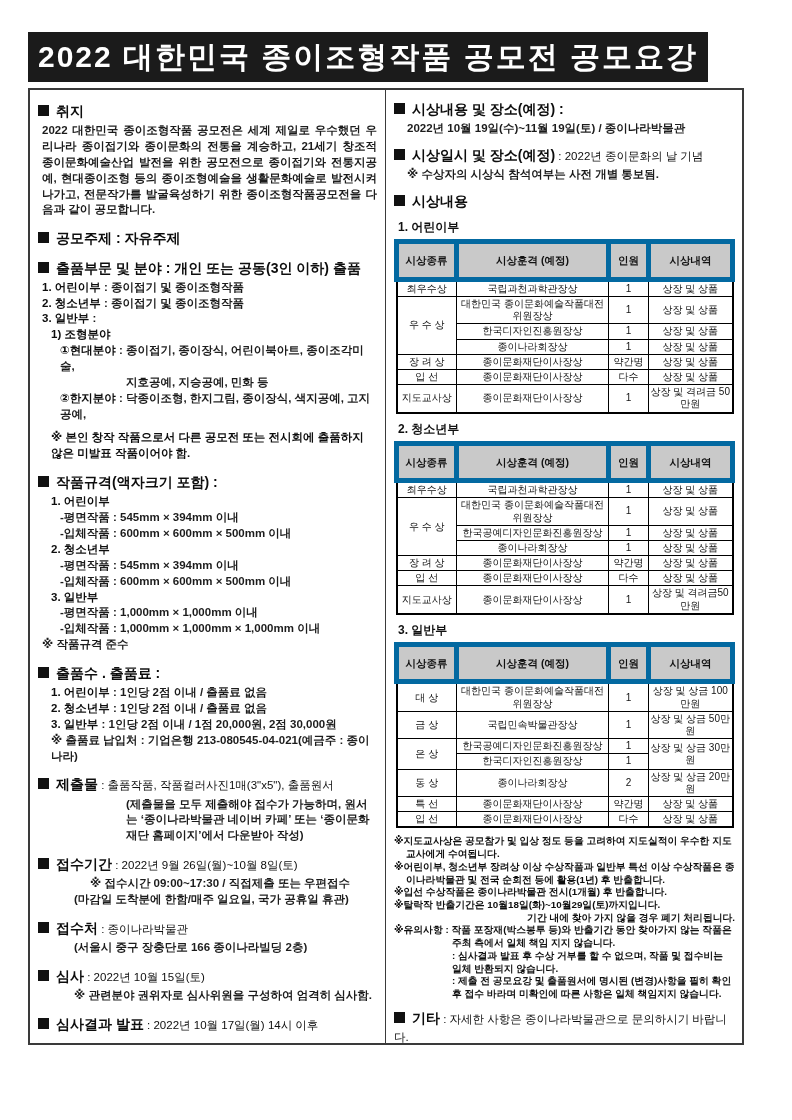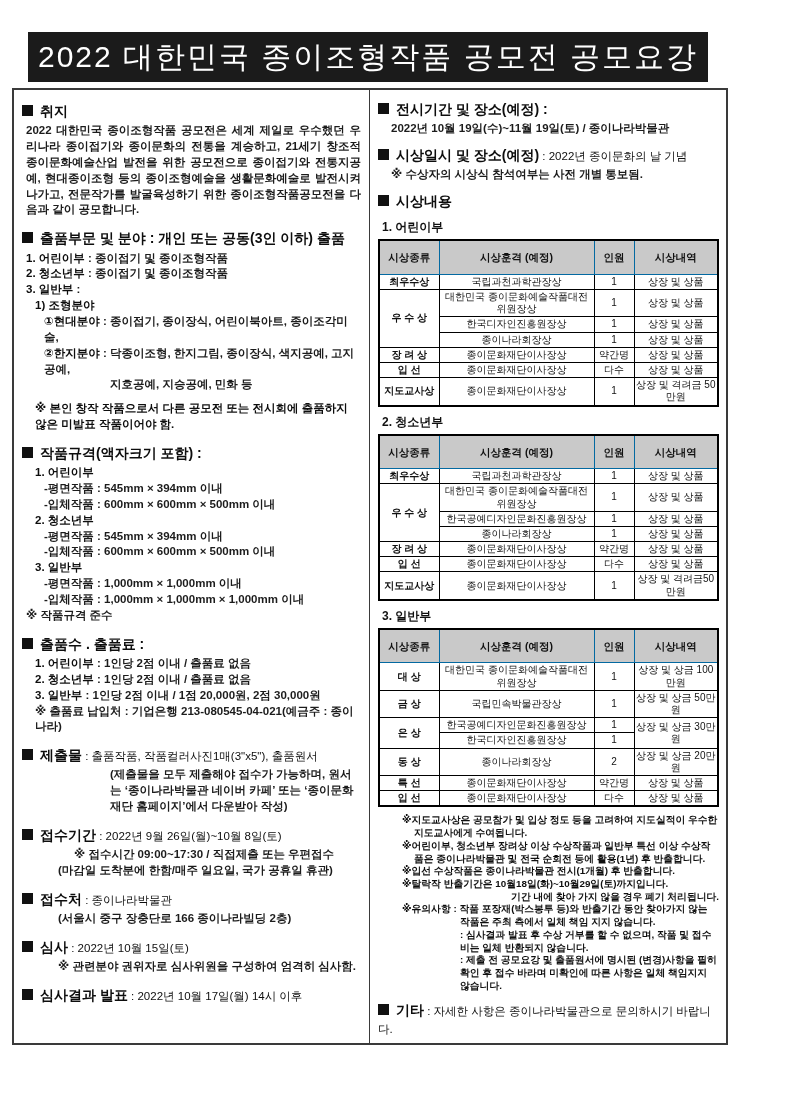--- a/index.html
+++ b/index.html
@@ -11,24 +11,24 @@
   *{box-sizing:border-box;}
   html,body{margin:0;padding:0;}
   body{
     width:792px;height:1120px;position:relative;background:#ffffff;
     font-family:"Liberation Sans","DejaVu Sans",sans-serif;color:#111;
   }
   .title-bar{
     position:absolute;left:28px;top:32px;width:680px;height:50px;
     background:var(--title-bar-bg);color:var(--title-bar-text);
     display:flex;align-items:center;justify-content:center;
-    font-weight:normal;font-size:30px;letter-spacing:2px;white-space:nowrap;
+    font-weight:bold;font-size:30px;letter-spacing:2px;white-space:nowrap;
   }
   .content-box{
-    position:absolute;left:12px;top:88px;width:716px;height:957px;
+    position:absolute;left:28px;top:88px;width:716px;height:957px;
     border:2px solid var(--box-border);display:flex;background:#fff;
   }
   .col{height:100%;overflow:hidden;}
   .col-left{width:356px;border-right:1px solid var(--box-border);padding:12px 8px 6px 8px;}
   .col-right{flex:1;padding:10px 7px 6px 8px;}
 
   .sec{margin-bottom:11px;}
   #right-top .sec{margin-bottom:9px;}
   #right-bottom .sec{margin-bottom:6px;}
   .sec-head{font-weight:bold;font-size:14px;line-height:1.3;color:#0d0d0d;margin-bottom:3px;}
@@ -42,61 +42,64 @@
   .ind1{padding-left:13px;}
   .ind2{padding-left:22px;}
   .ind3{padding-left:36px;}
   .ind4{padding-left:52px;}
   .ind5{padding-left:88px;}
 
   .tbl-wrap{margin-bottom:7px;}
   .tbl-sub{font-weight:bold;font-size:12px;margin:2px 0 3px 4px;}
   table.awards{width:100%;border-collapse:collapse;border:2px solid #000;table-layout:fixed;}
   table.awards th{
-    background:var(--table-header-bg);border:1px solid #0369a1;
+    background:var(--table-header-bg);border:5px solid #0369a1;
     font-size:10.5px;padding:10px 1px;line-height:1.2;
   }
   table.awards td{
     border:1px solid #000;font-size:10px;line-height:1.22;
     text-align:center;padding:1px 1px;vertical-align:middle;
   }
-  td.c-type{font-weight:bold;font-size:10.5px;}
+  td.c-type{font-weight:normal;font-size:10.5px;}
   col.col-type{width:60px;}
   col.col-count{width:40px;}
   col.col-detail{width:84px;}
 
   #award-notes{margin:4px 0 8px 0;}
-  #award-notes .line{font-size:9.8px;line-height:1.3;color:#0f0f0f;margin-left:24px;}
+  #award-notes .line{font-size:9.8px;line-height:1.3;color:#0f0f0f;}
   #award-notes .ind0{padding-left:12px;text-indent:-12px;}
   #award-notes .ind1{padding-left:14px;text-indent:0;text-align:right;}
   #award-notes .ind2{padding-left:58px;text-indent:-58px;}
   #award-notes .ind3{padding-left:58px;text-indent:0;}
 </style>
 </head>
 <body>
 
 <div class="page">
   <div class="title-bar">
     <span>2022 대한민국 종이조형작품 공모전 공모요강</span>
   </div>
   <div class="content-box">
     <div class="col col-left" id="left-col">
         <div class="sec">
           <div class="sec-head"><span class="sq"></span><span class="head-t">취지</span></div>
           <div class="line ind0 just"><span class="lt">2022 대한민국 종이조형작품 공모전은 세계 제일로 우수했던 우리나라 종이접기와 종이문화의 전통을 계승하고, 21세기 창조적 종이문화예술산업 발전을 위한 공모전으로 종이접기와 전통지공예, 현대종이조형 등의 종이조형예술을 생활문화예술로 발전시켜나가고, 전문작가를 발굴육성하기 위한 종이조형작품공모전을 다음과 같이 공모합니다.</span></div>
         </div>
         <div class="sec">
+          <div class="sec-head"><span class="sq"></span><span class="head-t">공모주제 : 자유주제</span></div>
+        </div>
+        <div class="sec">
           <div class="sec-head"><span class="sq"></span><span class="head-t">출품부문 및 분야 : 개인 또는 공동(3인 이하) 출품</span></div>
           <div class="line ind0"><b class="lb">1. 어린이부</b><span class="lt"> : 종이접기 및 종이조형작품</span></div>
           <div class="line ind0"><b class="lb">2. 청소년부</b><span class="lt"> : 종이접기 및 종이조형작품</span></div>
           <div class="line ind0"><b class="lb">3. 일반부</b><span class="lt"> :</span></div>
           <div class="line ind1"><b class="lb">1) 조형분야</b></div>
           <div class="line ind2"><b class="lb">①현대분야</b><span class="lt"> : 종이접기, 종이장식, 어린이북아트, 종이조각미술,</span></div>
+          <div class="line ind5"><span class="lt">지호공예, 지승공예, 민화 등</span></div>
           <div class="line ind2"><b class="lb">②한지분야</b><span class="lt"> : 닥종이조형, 한지그림, 종이장식, 색지공예, 고지공예,</span></div>
-          <div class="line ind5"><span class="lt">지호공예, 지승공예, 민화 등</span></div>
           <div class="line ind1 gap"><b class="lb">※ 본인 창작 작품으로서 다른 공모전 또는 전시회에 출품하지 않은 미발표 작품이어야 함.</b></div>
         </div>
         <div class="sec">
           <div class="sec-head"><span class="sq"></span><span class="head-t">작품규격(액자크기 포함) :</span></div>
           <div class="line ind1"><b class="lb">1. 어린이부</b></div>
           <div class="line ind2"><span class="lt">-평면작품 : 545mm × 394mm 이내</span></div>
           <div class="line ind2"><span class="lt">-입체작품 : 600mm × 600mm × 500mm 이내</span></div>
           <div class="line ind1"><b class="lb">2. 청소년부</b></div>
           <div class="line ind2"><span class="lt">-평면작품 : 545mm × 394mm 이내</span></div>
           <div class="line ind2"><span class="lt">-입체작품 : 600mm × 600mm × 500mm 이내</span></div>
@@ -129,21 +132,21 @@
           <div class="sec-head"><span class="sq"></span><span class="head-t">심사</span><span class="head-rest"> : 2022년 10월 15일(토)</span></div>
           <div class="line ind3"><span class="lt">※ 관련분야 권위자로 심사위원을 구성하여 엄격히 심사함.</span></div>
         </div>
         <div class="sec">
           <div class="sec-head"><span class="sq"></span><span class="head-t">심사결과 발표</span><span class="head-rest"> : 2022년 10월 17일(월) 14시 이후</span></div>
         </div>
       </div>
     <div class="col col-right">
       <div id="right-top">
           <div class="sec">
-            <div class="sec-head"><span class="sq"></span><span class="head-t">전시기간 및 장소(예정) :</span></div>
+            <div class="sec-head"><span class="sq"></span><span class="head-t">시상내용 및 장소(예정) :</span></div>
             <div class="line ind1"><span class="lt">2022년 10월 19일(수)~11월 19일(토) / 종이나라박물관</span></div>
           </div>
           <div class="sec">
             <div class="sec-head"><span class="sq"></span><span class="head-t">시상일시 및 장소(예정)</span><span class="head-rest"> : 2022년 종이문화의 날 기념</span></div>
             <div class="line ind1"><span class="lt">※ 수상자의 시상식 참석여부는 사전 개별 통보됨.</span></div>
           </div>
           <div class="sec">
             <div class="sec-head"><span class="sq"></span><span class="head-t">시상내용</span></div>
           </div>
         </div>

